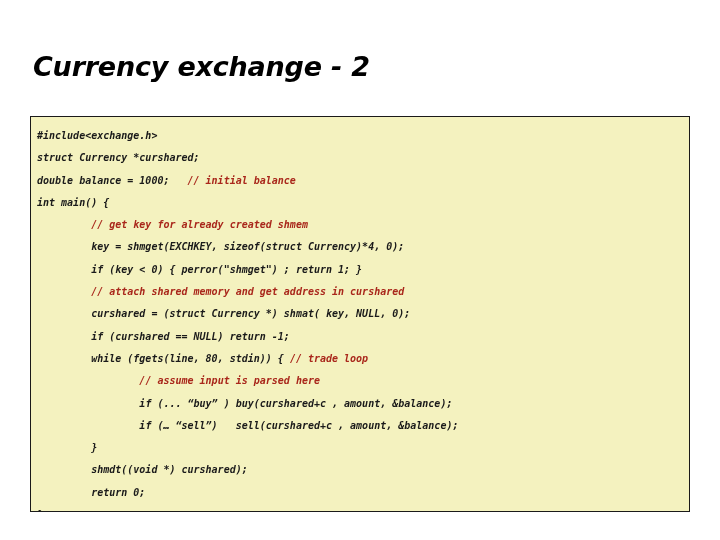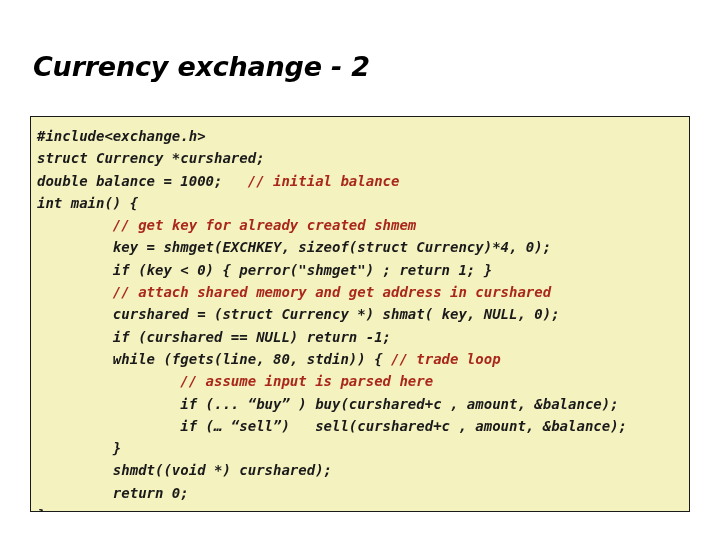--- a/index.html
+++ b/index.html
@@ -43,21 +43,21 @@
     border: 1.5px solid #1a1a1a;
     box-sizing: border-box;
     overflow: hidden;
   }
   #code-lines {
     position: absolute;
     left: 6px;
     top: 8px;
     right: 0;
     font-family: "DejaVu Sans Mono", monospace;
-    font-size: 14px;
+    font-size: 10px;
     font-weight: bold;
     line-height: 22.3px;
     color: #1a1a1a;
     white-space: pre;
   }
   .code-line {
     white-space: pre;
     height: 22.3px;
   }
   .tok-code { color: #1a1a1a; }

